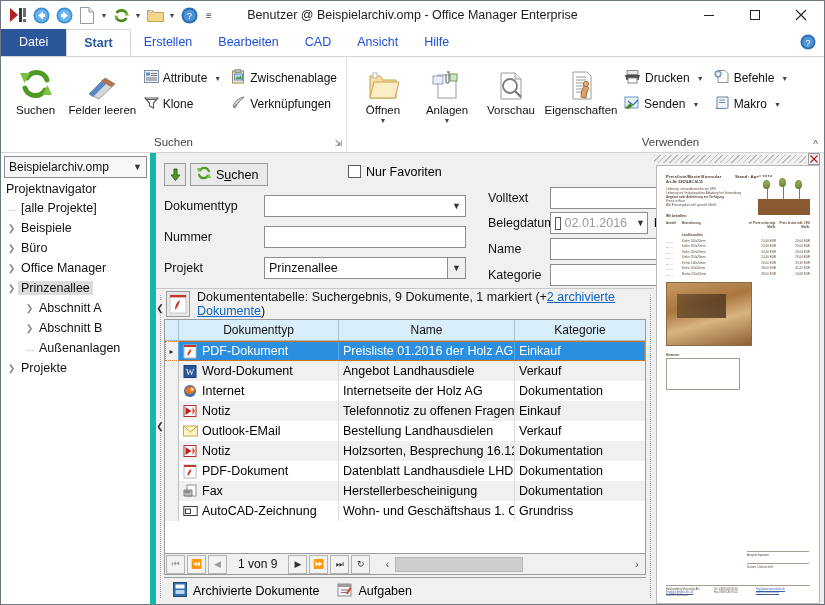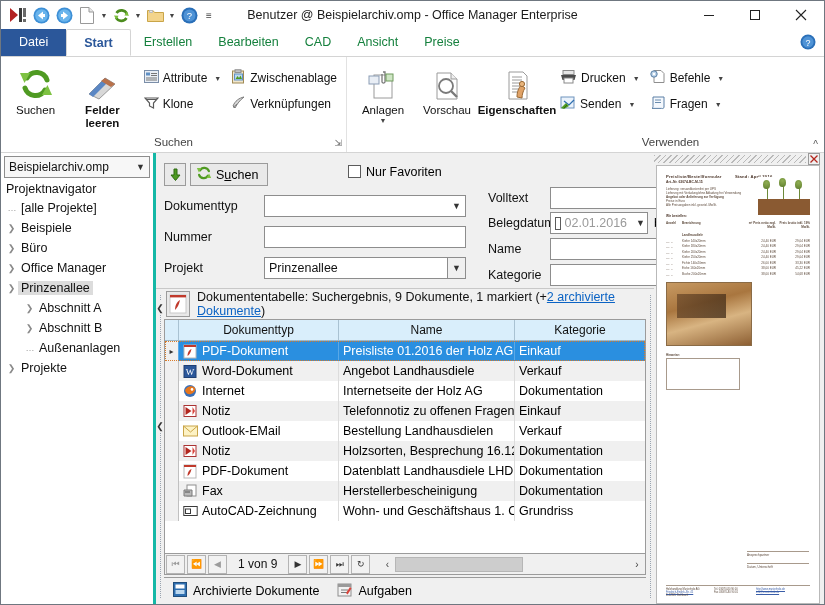--- a/index.html
+++ b/index.html
@@ -17,51 +17,51 @@
   .qat{display:flex;align-items:center;padding-left:6px;gap:1px;}
   .qat .qitem{width:22px;height:22px;display:flex;align-items:center;justify-content:center;}
   .qat .qarrow{width:10px;height:22px;display:flex;align-items:center;justify-content:center;
                 font-size:7px;color:#444;}
   .wtitle{position:absolute;left:0;right:0;text-align:center;font-size:12.5px;color:#1b1b1b;pointer-events:none;}
   .wbtns{margin-left:auto;display:flex;height:28px;}
   .wbtn{width:46px;height:28px;display:flex;align-items:center;justify-content:center;font-size:12px;color:#000;}
 
   
   .tabbar{height:27px;background:#ffffff;display:flex;align-items:flex-end;flex:0 0 auto;position:relative;}
-  .tab{height:27px;line-height:27px;padding:0 13px;font-size:12.5px;color:#15803d;box-sizing:border-box;}
+  .tab{height:27px;line-height:27px;padding:0 13px;font-size:12.5px;color:#1d4ed8;box-sizing:border-box;}
   .tab.file{background:#2b579a;color:#fff;padding:0 18px;height:27px;}
   .tab.active{background:#fff;border:1px solid #d4d4d4;border-bottom:1px solid #fff;color:#2b579a;
               position:relative;z-index:3;border-radius:2px 2px 0 0;padding:0 17px;font-weight:bold;}
   .helpbtn{margin-left:auto;margin-right:8px;margin-bottom:3px;}
 
   
   .ribbon{height:97px;background:#fff;border-top:1px solid #d4d4d4;border-bottom:1px solid #d4d4d4;
           display:flex;flex:0 0 auto;position:relative;box-sizing:border-box;}
   .rgroup{display:flex;flex-direction:column;height:100%;position:relative;box-sizing:border-box;}
   .rgroup + .rgroup{border-left:1px solid #e2e2e2;}
   .rgbody{flex:1;display:flex;align-items:flex-start;padding:4px 4px 0 4px;}
   .rglabel{height:18px;line-height:16px;text-align:center;font-size:11.5px;color:#444;position:relative;}
   .rglabel .dlg{position:absolute;right:4px;bottom:1px;font-size:9px;color:#666;}
   .bigbtn{width:64px;display:flex;flex-direction:column;align-items:center;padding:3px 2px 0;box-sizing:border-box;}
-  .bigbtn.wide{width:76px;font-weight:bold;}
+  .bigbtn.wide{width:76px;}
   .bigbtn .bi{height:38px;display:flex;align-items:flex-end;justify-content:center;}
   .bigbtn .bl{font-size:11.5px;text-align:center;line-height:13px;margin-top:2px;color:#111;}
   .bigbtn .bcar{font-size:7px;color:#444;line-height:8px;}
   .smallcol{display:flex;flex-direction:column;padding-top:4px;}
   .smallbtn{display:flex;align-items:center;height:26px;padding:0 5px;gap:4px;white-space:nowrap;}
   .smallbtn .sl{font-size:12px;color:#111;}
   .smallbtn .scar{font-size:7px;color:#444;margin-left:3px;}
   .ribbon-collapse{position:absolute;right:6px;bottom:2px;font-size:10px;color:#555;}
 
   
   .body{flex:1;display:flex;min-height:0;background:#f0f0f0;}
 
   
   .leftnav{width:155px;flex:0 0 155px;display:flex;flex-direction:column;background:#fff;
-           border-right:3px solid #14b8a6;box-sizing:border-box;justify-content:flex-end;}
+           border-right:6px solid #14b8a6;box-sizing:border-box;justify-content:flex-end;}
   .navcombo{height:22px;margin:3px 3px 2px 3px;border:1px solid #8d8d8d;background:#f7f7f7;
             display:flex;align-items:center;padding:0 4px;font-size:12px;box-sizing:border-box;}
   .navcombo .cv{flex:1;color:#111;}
   .navcombo .cc{font-size:9px;color:#333;}
   .navtitle{font-size:12.5px;padding:2px 4px 2px 5px;color:#111;}
   .tree{flex:1;overflow:hidden;font-size:12.5px;}
   .trow{display:flex;align-items:center;height:20px;padding-left:4px;white-space:nowrap;}
   .trow .exp{width:13px;text-align:center;font-size:9px;color:#8a8a8a;}
   .trow .dots{width:13px;text-align:center;color:#9a9a9a;font-size:9px;letter-spacing:-1px;}
   .trow .tl{padding:0 3px;color:#111;}
@@ -272,21 +272,21 @@
     </div>
   </div>
 
   <div class="tabbar">
     <div class="tab file">Datei</div>
     <div class="tab active">Start</div>
     <div class="tab">Erstellen</div>
     <div class="tab">Bearbeiten</div>
     <div class="tab">CAD</div>
     <div class="tab">Ansicht</div>
-    <div class="tab">Preise</div>
+    <div class="tab">Hilfe</div>
     <div class="helpbtn">
       <svg width="16" height="16" viewBox="0 0 17 17">
           <circle cx="8.5" cy="8.5" r="8" fill="#2a6fb8"></circle>
           <circle cx="8.5" cy="8.5" r="6" fill="#4f93d6"></circle>
           <text x="8.5" y="12.4" font-size="9.5" fill="#fff" text-anchor="middle" font-family="Liberation Sans">?</text>
         </svg>
     </div>
   </div>
 
   <div class="ribbon">
@@ -367,20 +367,31 @@
       <div class="rglabel">
         <span>Suchen</span>
         <span class="dlg">⇲</span>
       </div>
     </div>
 
     <div class="rgroup" style="flex:1;">
       <div class="rgbody">
         <div class="bigbtn">
           <div class="bi">
+            <svg width="34" height="32" viewBox="0 0 34 32">
+              <path d="M4 6 H14 L17 10 H30 V28 H4 Z" fill="#f6dfa0" stroke="#c8a24c"></path>
+              <path d="M8 12 H33 L29 28 H4 Z" fill="#fbeec4" stroke="#c8a24c"></path>
+              <rect x="7" y="3" width="4" height="5" fill="#fff" stroke="#bbb"></rect>
+            </svg>
+          </div>
+          <div class="bl">Öffnen</div>
+          <div class="bcar">▼</div>
+        </div>
+        <div class="bigbtn">
+          <div class="bi">
             <svg width="32" height="32" viewBox="0 0 32 32">
               <rect x="7" y="5" width="18" height="23" fill="#fff" stroke="#9a9a9a"></rect>
               <rect x="2" y="6" width="10" height="8" fill="#e9eef5" stroke="#8b9db5"></rect>
               <path d="M16 2 L18 2 L18 12 A1.6 1.6 0 0 1 15 12 L15 4" fill="none" stroke="#7a7a7a" stroke-width="1.3"></path>
               <rect x="19" y="4" width="7" height="7" fill="#cfe6c5" stroke="#6f9a5c"></rect>
             </svg>
           </div>
           <div class="bl">Anlagen</div>
           <div class="bcar">▼</div>
         </div>
@@ -447,21 +458,21 @@
             <span class="sl">Befehle</span>
             <span class="scar">▼</span>
           </div>
           <div class="smallbtn">
             <span>
               <svg width="16" height="15" viewBox="0 0 16 15">
                   <path d="M3 2 H14 V12 C14 13.4 12.8 13.8 11.6 13.4 L2 13.4 C3.2 12.6 3 11.6 3 10.6 Z" fill="#f4f8fd" stroke="#5a7fa5"></path>
                   <path d="M5 5 H11 M5 7.5 H11" stroke="#5a7fa5" stroke-width="0.9"></path>
                 </svg>
             </span>
-            <span class="sl">Fragen</span>
+            <span class="sl">Makro</span>
             <span class="scar">▼</span>
           </div>
         </div>
       </div>
       <div class="rglabel" style="padding-left:170px;">
         <span>Verwenden</span>
       </div>
       <div class="ribbon-collapse">^</div>
     </div>
   </div>

